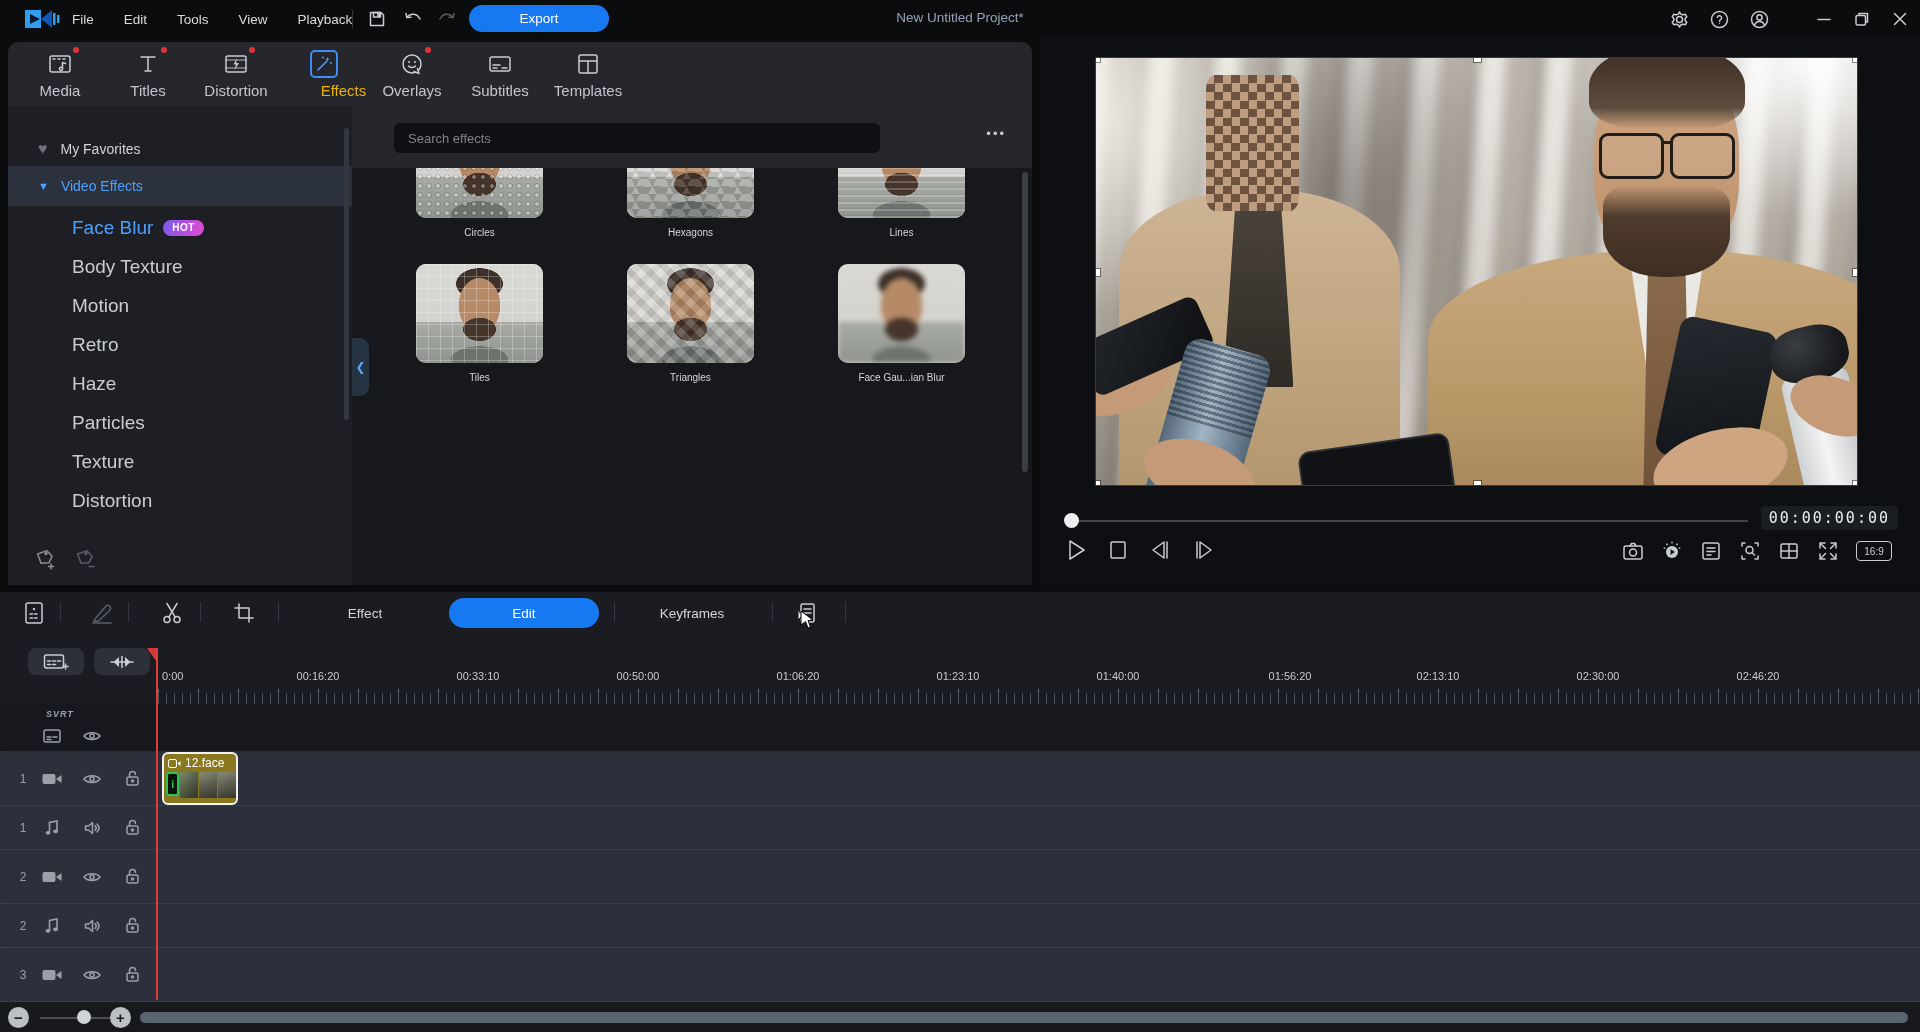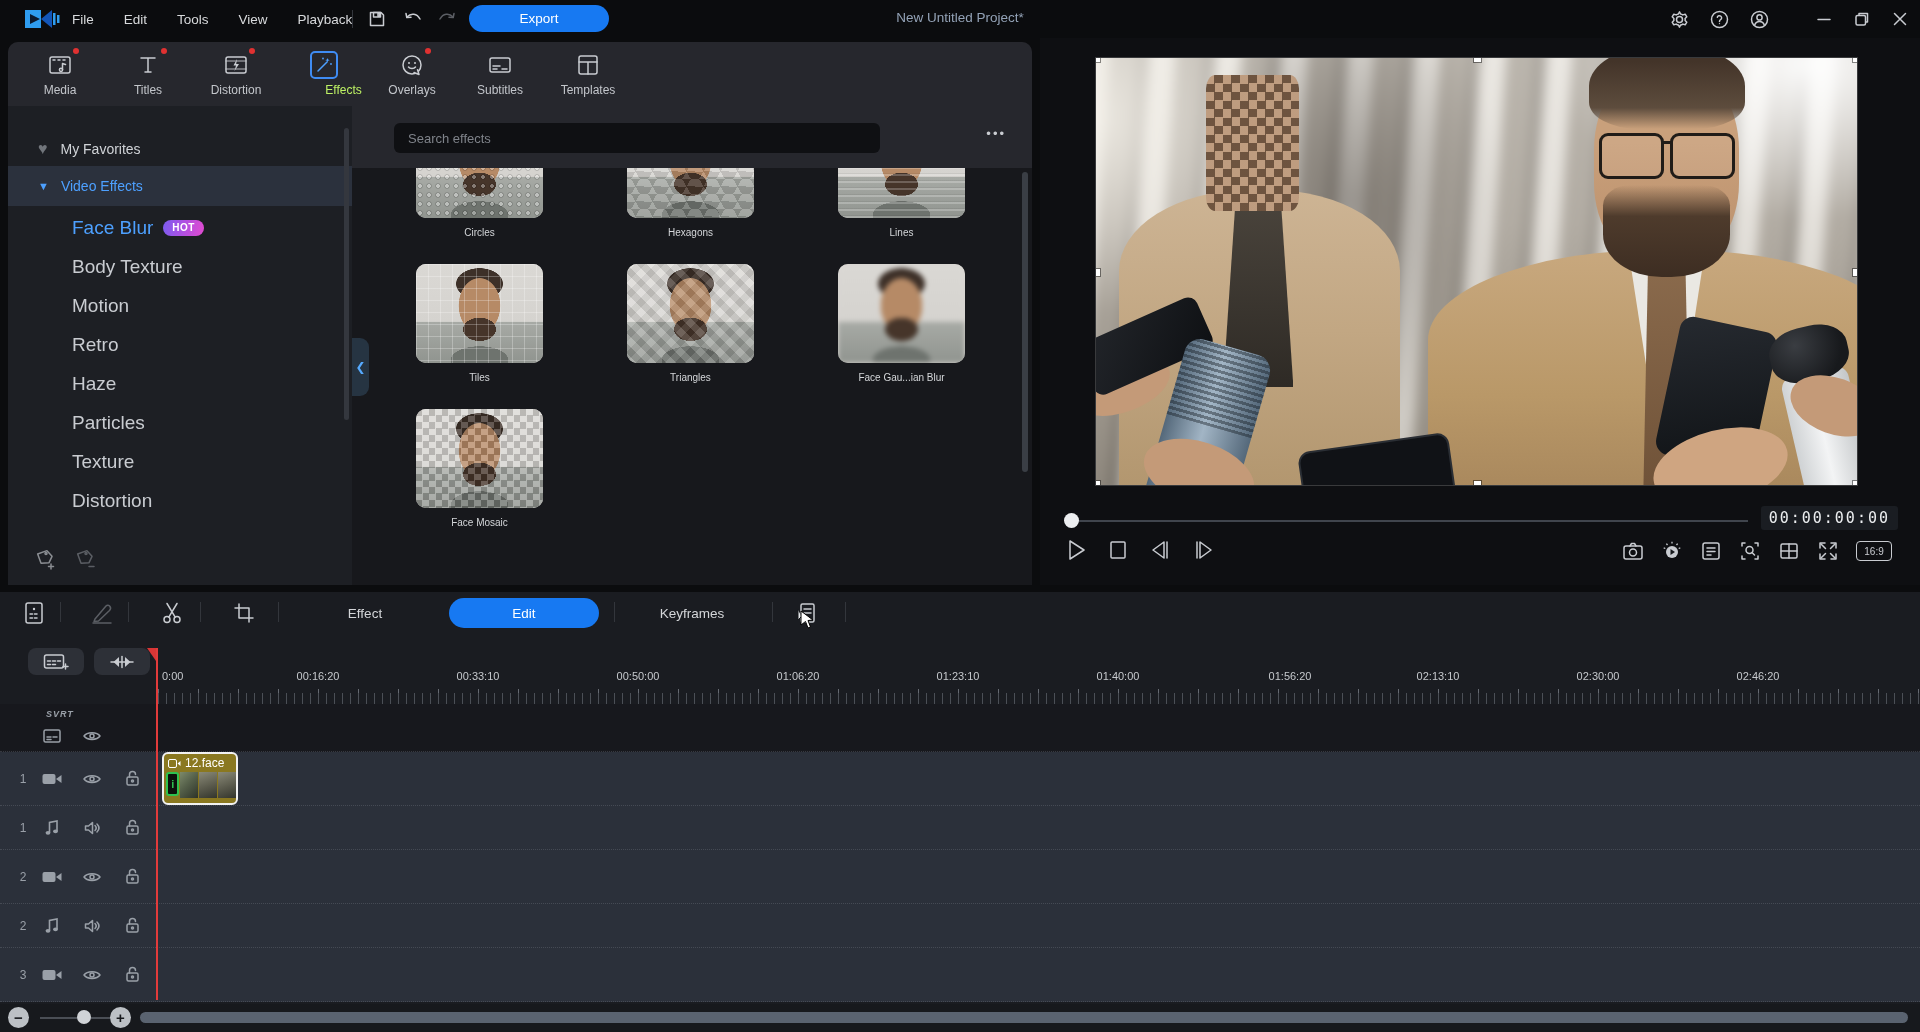--- a/index.html
+++ b/index.html
@@ -18,22 +18,22 @@
   #export-btn { position:absolute; left:469px; top:5px; width:140px; height:27px; border:none; border-radius:14px;
     background:#1779f2; color:#fff; font-size:13.5px; font-family:inherit; }
   #project-title { position:absolute; left:50%; transform:translateX(-50%); top:10px; font-size:13.5px; color:#93a2b6; }
   .win-btn { position:absolute; top:7px; width:24px; height:24px; display:flex; align-items:center; justify-content:center; color:#e3e5e8; }
 
   
   #library { position:absolute; left:8px; top:42px; width:1024px; height:543px; background:#17181c; border-radius:10px 10px 0 0; overflow:hidden; }
   #lib-tabbar { position:absolute; left:0; top:0; width:100%; height:64px; background:#26272d; display:flex; align-items:center; padding-left:8px; }
   .lib-tab { position:relative; width:88px; height:60px; display:flex; flex-direction:column; align-items:center; justify-content:center; gap:4px; }
   .lib-tab .ticon { position:relative; width:28px; height:28px; display:flex; align-items:center; justify-content:center; border-radius:5px; }
-  .lib-tab .tlabel { font-size:12px; color:#c3c6cb; }
-  .lib-tab.active .tlabel { color:#bef264;margin-left:39px; }
+  .lib-tab .tlabel { font-size:15px; color:#c3c6cb; }
+  .lib-tab.active .tlabel { color:#eab308;margin-left:39px; }
   .lib-tab.active .ticon { border:2px solid #3f8cf3; }
   .lib-tab.active svg.ic { stroke:#4da0ff; }
   .reddot { position:absolute; top:-3px; right:-5px; width:6px; height:6px; border-radius:50%; background:#e03131; }
 
   #sidebar { position:absolute; left:0; top:64px; width:344px; height:479px; background:#1d1f24; }
   #fav-row { position:absolute; left:0; top:26px; height:34px; display:flex; align-items:center; padding-left:30px; gap:13px; width:100%; }
   #fav-row .hglyph { color:#71757b; font-size:16px; }
   #fav-row .flabel { font-size:14px; color:#d0d3d7; }
   #cat-row { position:absolute; left:0; top:60px; height:40px; width:100%; background:#2b313d; display:flex; align-items:center; padding-left:30px; gap:12px; }
   #cat-row .caret { color:#4da0ff; font-size:11px; }
@@ -434,26 +434,20 @@
           <div class="card-label">Triangles</div>
         </div>
 
         <div class="card fx-gaussian">
           <div class="thumb">
             <div class="face"></div>
           </div>
           <div class="card-label">Face Gau...ian Blur</div>
         </div>
 
-        <div class="card fx-mosaic">
-          <div class="thumb">
-            <div class="face"></div>
-          </div>
-          <div class="card-label">Face Mosaic</div>
-        </div>
       </div>
     <div id="fx-scroll"></div>
   </div>
   <div id="collapse-tab">❮</div>
 </div>
 
 <div id="preview">
   <div id="video">
     <div class="pv-bg"></div>
     <div class="man-left">

